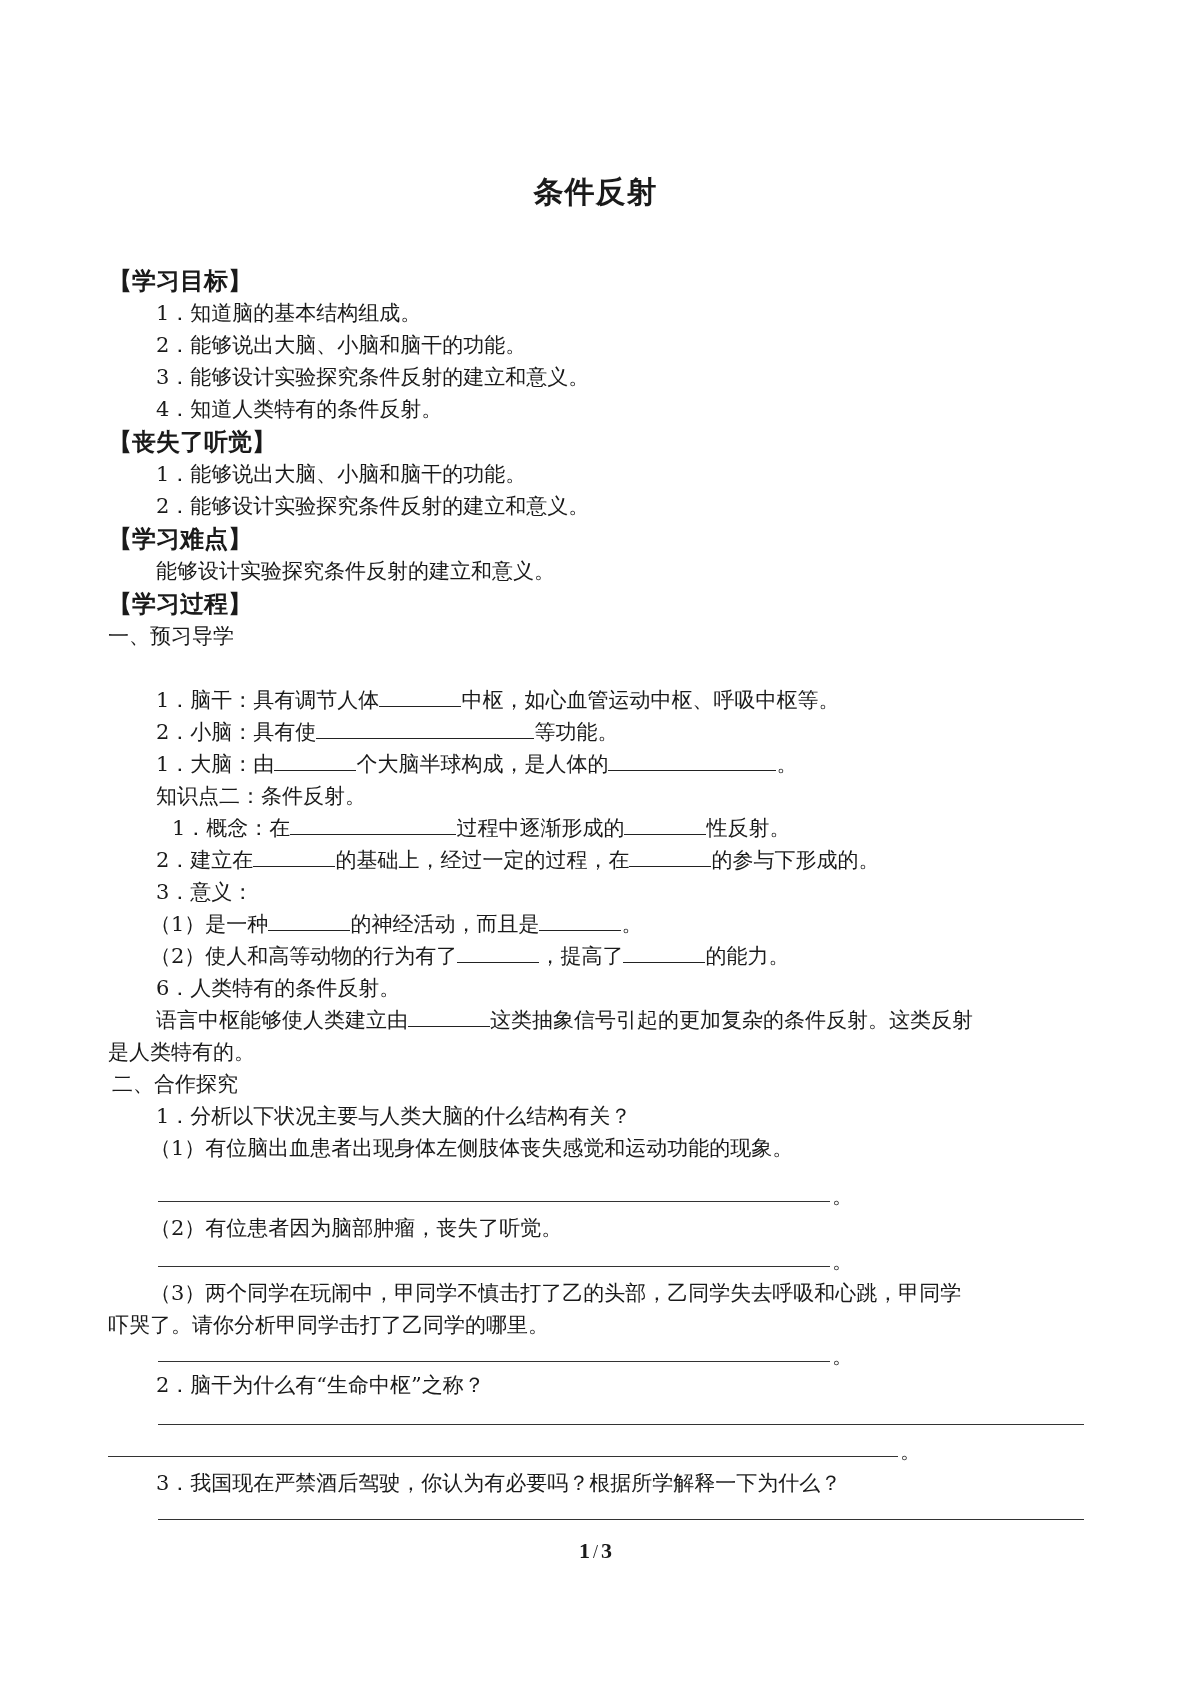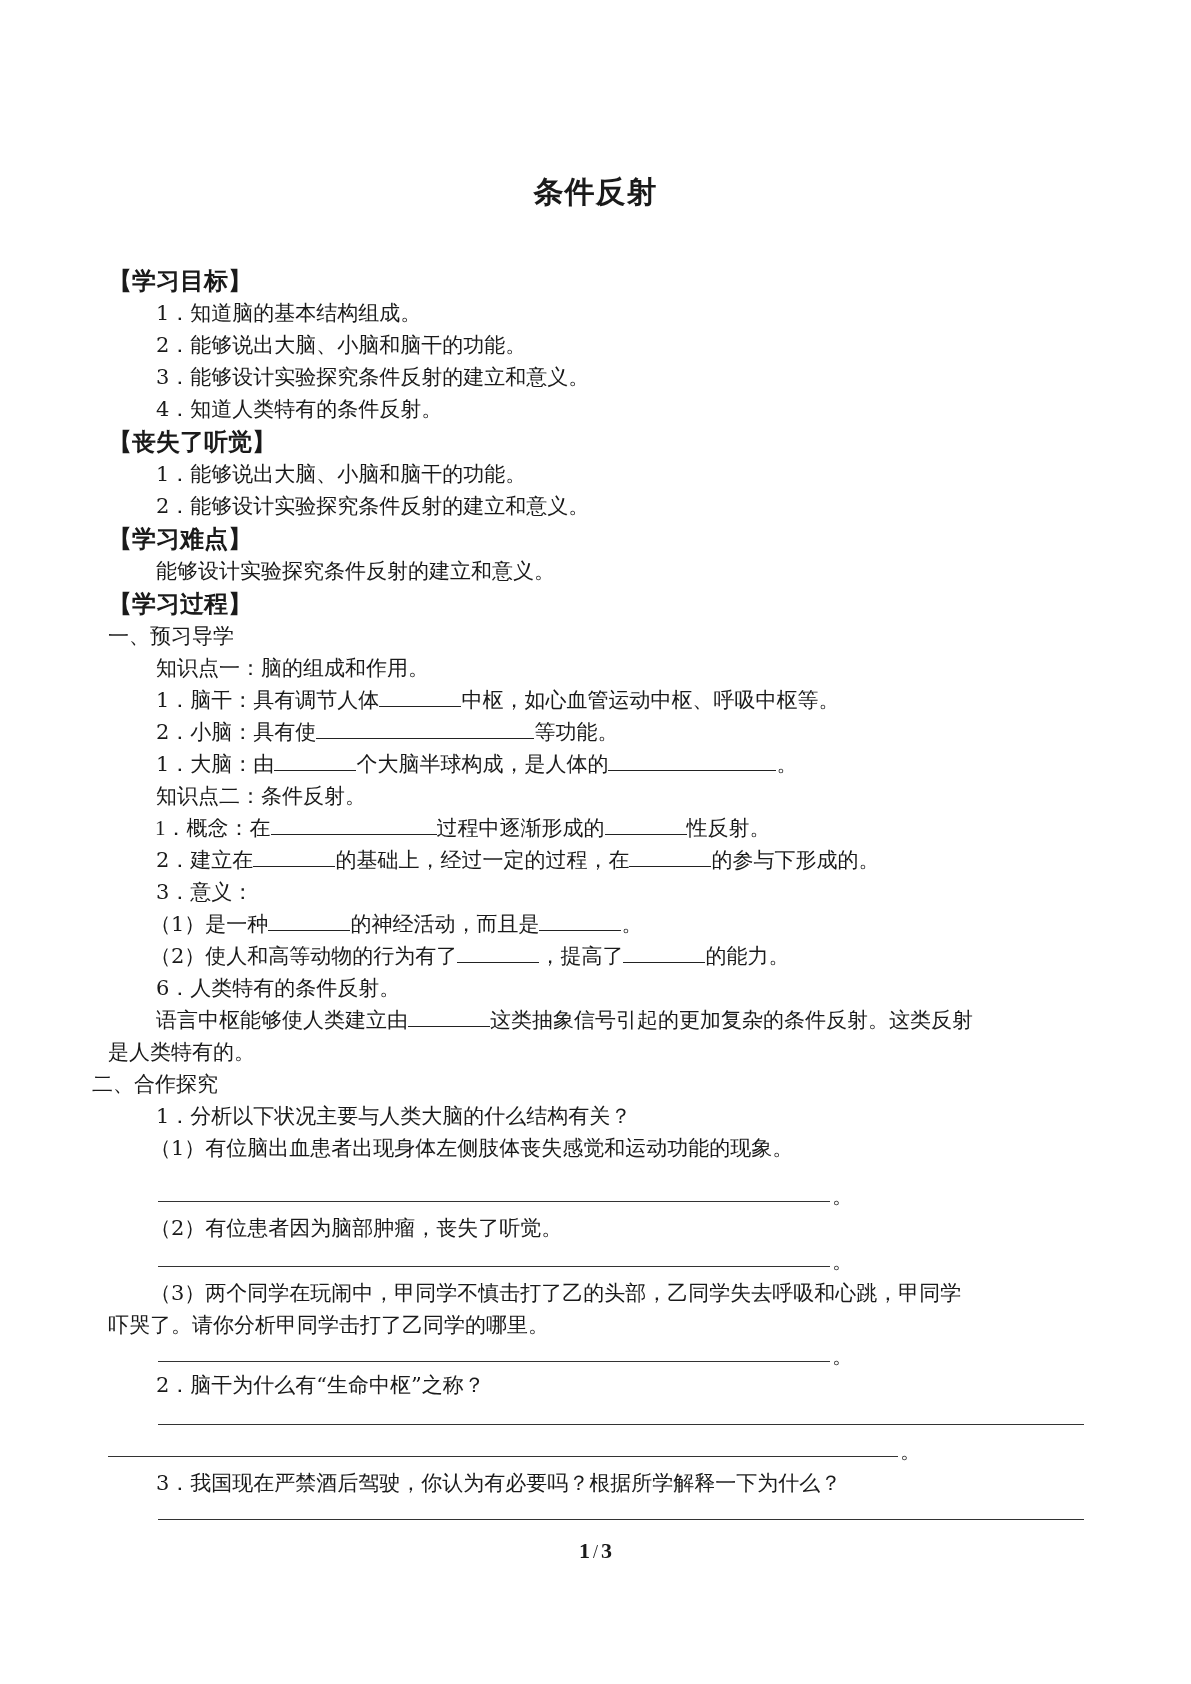--- a/index.html
+++ b/index.html
@@ -34,54 +34,53 @@
   <div class="heading" style="top:426px;left:108px;">【丧失了听觉】</div>
   <div class="line" style="top:459px;left:156px;">1．能够说出大脑、小脑和脑干的功能。</div>
   <div class="line" style="top:491px;left:156px;">2．能够设计实验探究条件反射的建立和意义。</div>
 
   <div class="heading" style="top:523px;left:108px;">【学习难点】</div>
   <div class="line" style="top:556px;left:156px;">能够设计实验探究条件反射的建立和意义。</div>
 
   <div class="heading" style="top:588px;left:108px;">【学习过程】</div>
   <div class="line" style="top:621px;left:108px;">一、预习导学</div>
 
-  <div class="line" style="top:653px;left:156px;">知识点一：脑的组成和作用。</div>
 
   <div class="line" style="top:685px;left:156px;">
     <span>1．脑干：具有调节人体</span><span class="blank" style="width:82px;"></span><span>中枢，如心血管运动中枢、呼吸中枢等。</span>
   </div>
   <div class="line" style="top:717px;left:156px;">
     <span>2．小脑：具有使</span><span class="blank" style="width:218px;"></span><span>等功能。</span>
   </div>
   <div class="line" style="top:749px;left:156px;">
     <span>1．大脑：由</span><span class="blank" style="width:82px;"></span><span>个大脑半球构成，是人体的</span><span class="blank" style="width:168px;"></span><span>。</span>
   </div>
 
   <div class="line" style="top:781px;left:156px;">知识点二：条件反射。</div>
 
-  <div class="line" style="top:813px;left:155px;font-family:Liberation Serif, serif;">
+  <div class="line" style="top:813px;left:172px;">
     <span>1．概念：在</span><span class="blank" style="width:166px;"></span><span>过程中逐渐形成的</span><span class="blank" style="width:82px;"></span><span>性反射。</span>
   </div>
   <div class="line" style="top:845px;left:156px;">
     <span>2．建立在</span><span class="blank" style="width:82px;"></span><span>的基础上，经过一定的过程，在</span><span class="blank" style="width:82px;"></span><span>的参与下形成的。</span>
   </div>
   <div class="line" style="top:877px;left:156px;">3．意义：</div>
   <div class="line" style="top:909px;left:150px;">
     <span>（1）是一种</span><span class="blank" style="width:82px;"></span><span>的神经活动，而且是</span><span class="blank" style="width:82px;"></span><span>。</span>
   </div>
   <div class="line" style="top:941px;left:150px;">
     <span>（2）使人和高等动物的行为有了</span><span class="blank" style="width:82px;"></span><span>，提高了</span><span class="blank" style="width:82px;"></span><span>的能力。</span>
   </div>
   <div class="line" style="top:973px;left:156px;">6．人类特有的条件反射。</div>
   <div class="line" style="top:1005px;left:156px;">
     <span>语言中枢能够使人类建立由</span><span class="blank" style="width:82px;"></span><span>这类抽象信号引起的更加复杂的条件反射。这类反射</span>
   </div>
   <div class="line" style="top:1037px;left:108px;">是人类特有的。</div>
 
-  <div class="line" style="top:1069px;left:92px;">二、合作探究</div>
+  <div class="line" style="top:1069px;left:112px;">二、合作探究</div>
   <div class="line" style="top:1101px;left:156px;">1．分析以下状况主要与人类大脑的什么结构有关？</div>
   <div class="line" style="top:1133px;left:150px;">（1）有位脑出血患者出现身体左侧肢体丧失感觉和运动功能的现象。</div>
   <div class="answer-line" style="top:1201px;left:158px;width:672px;"></div>
   <div class="dot" style="top:1184px;left:832px;">。</div>
 
   <div class="line" style="top:1213px;left:150px;">（2）有位患者因为脑部肿瘤，丧失了听觉。</div>
   <div class="answer-line" style="top:1266px;left:158px;width:672px;"></div>
   <div class="dot" style="top:1249px;left:832px;">。</div>
 
   <div class="line" style="top:1278px;left:150px;">（3）两个同学在玩闹中，甲同学不慎击打了乙的头部，乙同学失去呼吸和心跳，甲同学</div>

